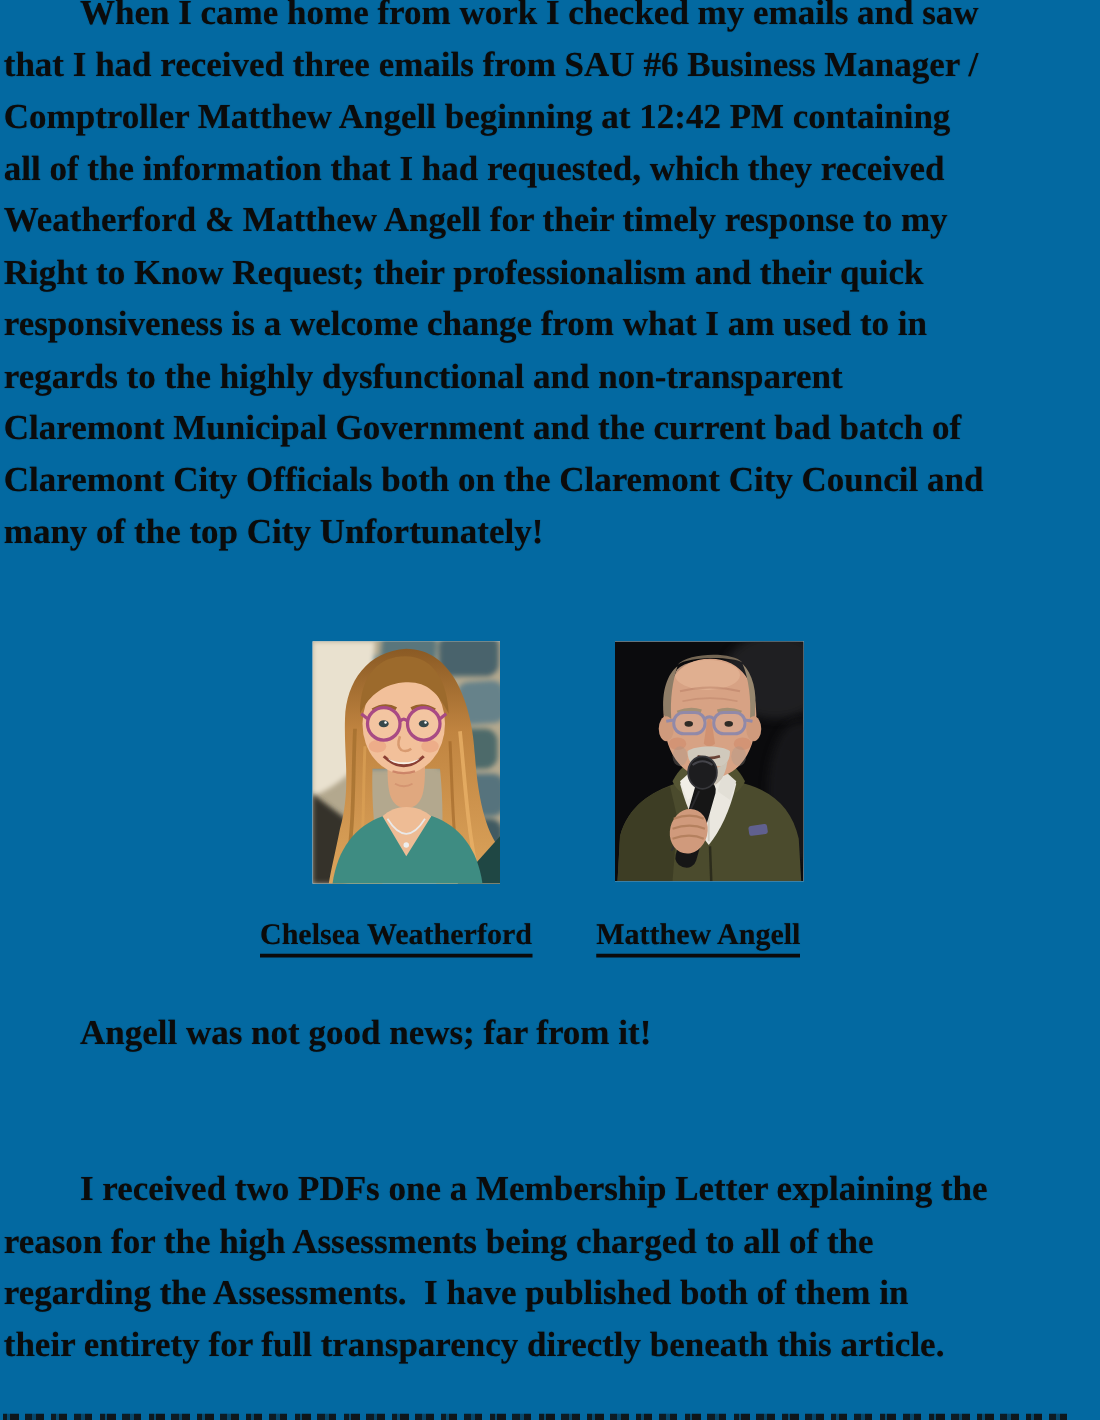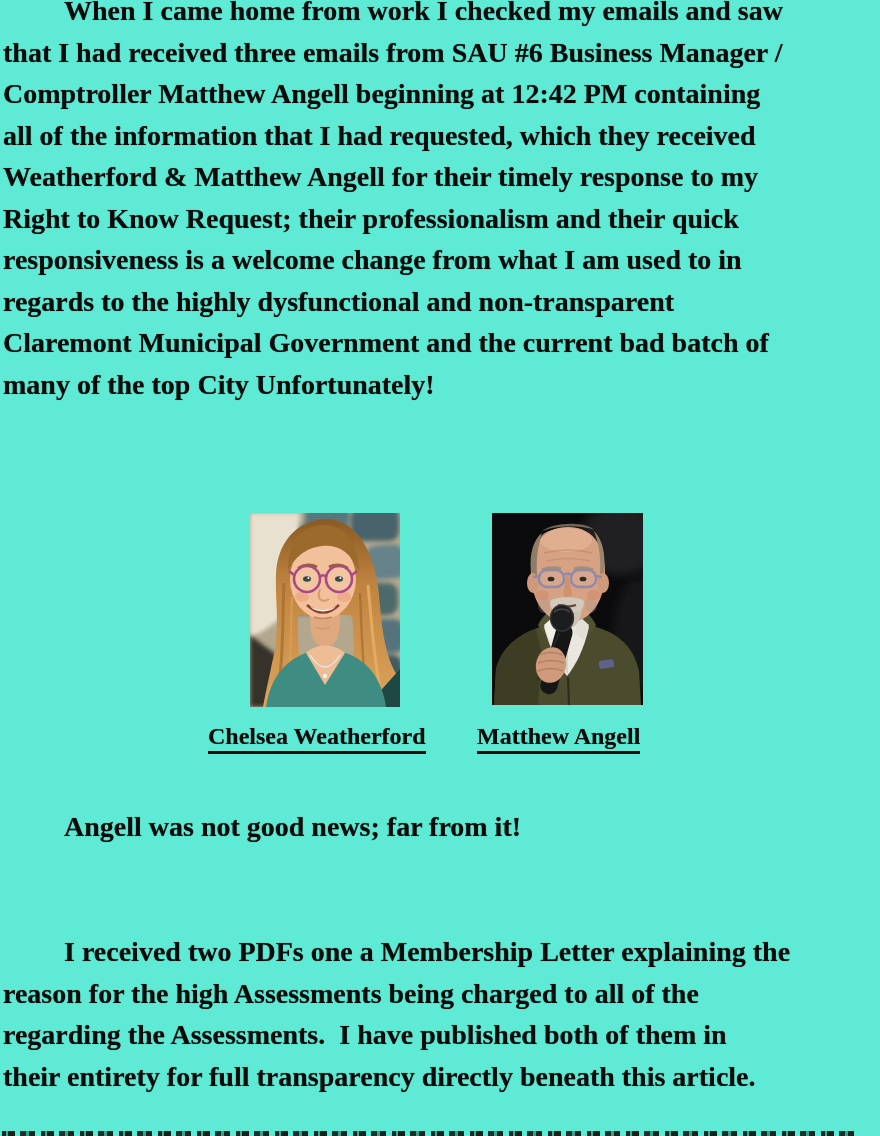--- a/index.html
+++ b/index.html
@@ -4,21 +4,21 @@
 <style>
   * { box-sizing: border-box; }
   html, body { margin: 0; padding: 0; }
   body {
     width: 880px; height: 1136px;
     background: #ffffff;
     font-family: "Liberation Serif", serif;
     color: #0b0b0b;
     overflow: hidden;
   }
-  .page { position: relative; width: 880px; height: 1136px; overflow: hidden; background: #5eead4; }
+  .page { position: relative; width: 880px; height: 1136px; overflow: hidden; background: #0369a1; }
 
   .para {
     position: absolute; left: 0; padding-left: 3px;
     font-size: 28px; font-weight: 700; line-height: 41.5px;
     text-shadow: 0 0 0.8px rgba(10,10,10,0.55);
   }
   .para .line { white-space: pre; }
   .para .line:first-child { text-indent: 61px; }
   #para-1 { top: -10px; }
   #para-2 { top: 806px; }
@@ -29,20 +29,21 @@
   #photo-2 { left: 492px; top: 513px; width: 151px; height: 192px; }
   .photo svg { display: block; }
 
   .caption {
     position: absolute;
     font-size: 24px; font-weight: 700; line-height: 28px;
     white-space: pre;
     border-bottom: 3px solid #0b0b0b;
     padding-bottom: 1px;
     text-shadow: 0 0 0.7px rgba(10,10,10,0.5);
+    margin-top: 12px;
   }
   #caption-1 { left: 208px; top: 722px; }
   #caption-2 { left: 477px; top: 722px; }
 
   .cutoff-strip {
     position: absolute; left: 2px; top: 1131px; width: 858px; height: 5px;
     background-image: repeating-linear-gradient(90deg,
       rgba(15,15,15,0.88) 0 4px,  rgba(15,15,15,0.30) 4px 6px,
       rgba(15,15,15,0.92) 6px 13px, rgba(255,255,255,0) 13px 18px,
       rgba(15,15,15,0.85) 18px 24px, rgba(15,15,15,0.35) 24px 27px,
@@ -58,20 +59,21 @@
   <div class="para" id="para-1">
       <div class="line">When I came home from work I checked my emails and saw</div>
       <div class="line">that I had received three emails from SAU #6 Business Manager /</div>
       <div class="line">Comptroller Matthew Angell beginning at 12:42 PM containing</div>
       <div class="line">all of the information that I had requested, which they received</div>
       <div class="line">Weatherford &amp; Matthew Angell for their timely response to my</div>
       <div class="line">Right to Know Request; their professionalism and their quick</div>
       <div class="line">responsiveness is a welcome change from what I am used to in</div>
       <div class="line">regards to the highly dysfunctional and non-transparent</div>
       <div class="line">Claremont Municipal Government and the current bad batch of</div>
+      <div class="line">Claremont City Officials both on the Claremont City Council and</div>
       <div class="line">many of the top City Unfortunately!</div>
     </div>
 
   <figure class="photo" id="photo-1" style="margin:0;">
     <svg width="150" height="194" viewBox="0 0 150 194">
       <defs>
         <filter id="soft1" x="-20%" y="-20%" width="140%" height="140%">
             <feGaussianBlur stdDeviation="2"></feGaussianBlur>
           </filter>
         <linearGradient id="hairg" x1="0" y1="0" x2="0" y2="1">

